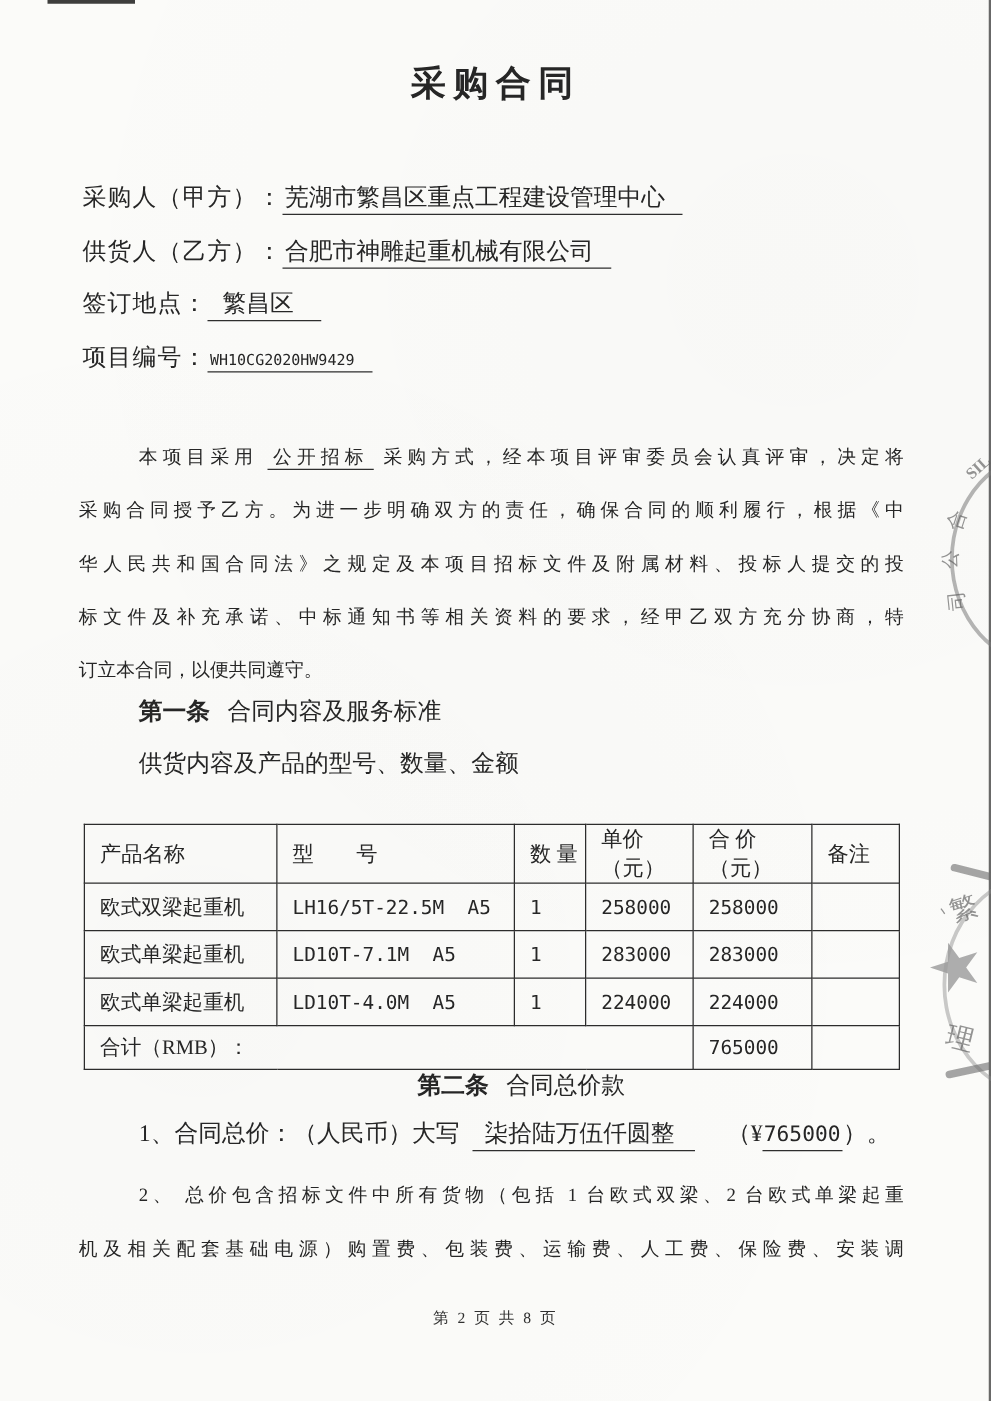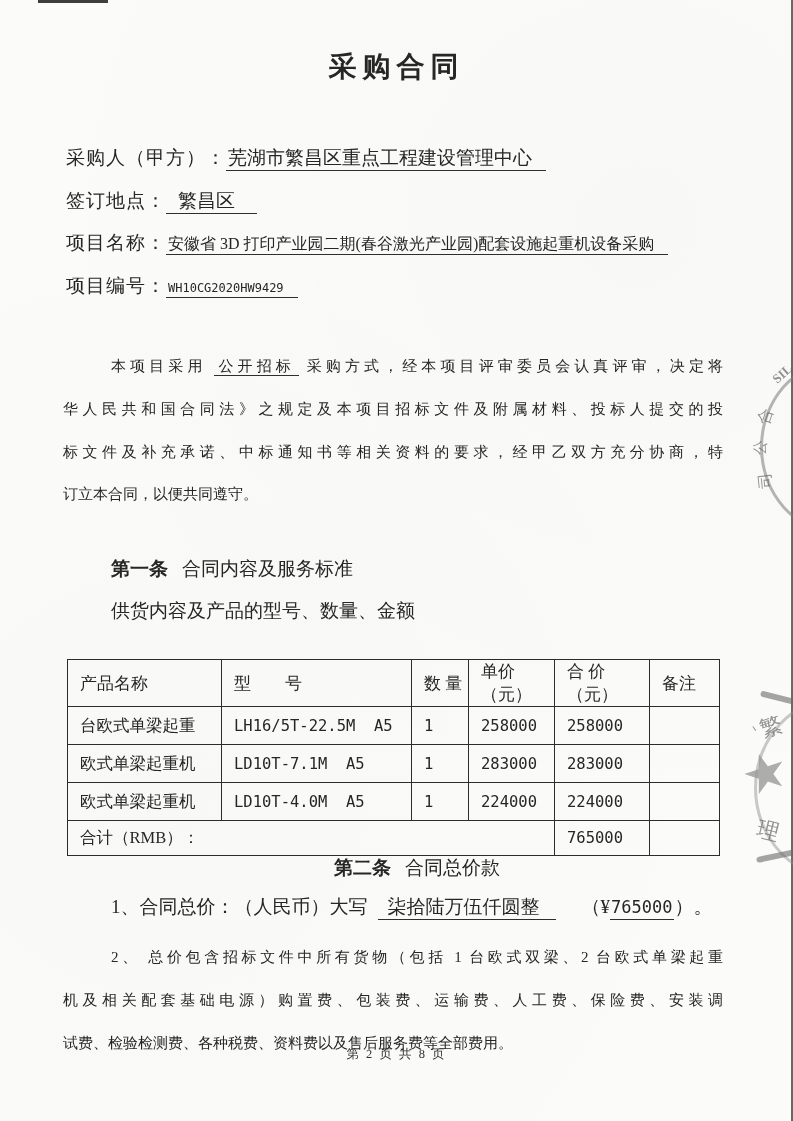--- a/index.html
+++ b/index.html
@@ -80,36 +80,37 @@
   <div class="abs top-edge-mark"></div>
   <div class="abs right-edge-line"></div>
 
   <h1 class="abs title">采购合同</h1>
 
   <div class="abs fields">
     <div class="field">
       <span class="flabel">采购人（甲方）：</span><span class="uv">芜湖市繁昌区重点工程建设管理中心</span>
     </div>
     <div class="field">
+      <span class="flabel">供货人（乙方）：</span><span class="uv">合肥市神雕起重机械有限公司</span>
+    </div>
+    <div class="field">
       <span class="flabel">签订地点：</span><span class="uv uv-pad">繁昌区</span>
-    </div>
-    <div class="field">
-      <span class="flabel">项目名称：</span><span class="uv small">安徽省 3D 打印产业园二期(春谷激光产业园)配套设施起重机设备采购</span>
     </div>
     <div class="field">
       <span class="flabel">项目编号：</span><span class="uv mono">WH10CG2020HW9429</span>
     </div>
   </div>
 
   <div class="abs para intro">
     <div class="pline jl ind">
       <span>本项目采用</span>
       <span class="u-inline">公开招标</span>
       <span>采购方式，经本项目评审委员会认真评审，决定将</span>
     </div>
+    <div class="pline jl">采购合同授予乙方。为进一步明确双方的责任，确保合同的顺利履行，根据《中</div>
     <div class="pline jl">华人民共和国合同法》之规定及本项目招标文件及附属材料、投标人提交的投</div>
     <div class="pline jl">标文件及补充承诺、中标通知书等相关资料的要求，经甲乙双方充分协商，特</div>
     <div class="pline">订立本合同，以便共同遵守。</div>
   </div>
 
   <div class="abs sec sub1">供货内容及产品的型号、数量、金额</div>
   <div class="abs sec sec1">
     <span class="bold">第一条</span><span>合同内容及服务标准</span>
   </div>
 
@@ -125,21 +126,21 @@
     <tbody>
         <tr>
       <th>产品名称</th>
       <th>型　　号</th>
       <th>数 量</th>
       <th>单价（元）</th>
       <th>合 价（元）</th>
       <th>备注</th>
     </tr>
     <tr>
-      <td>台欧式单梁起重</td>
+      <td>欧式双梁起重机</td>
       <td class="model">LH16/5T-22.5M  A5</td>
       <td class="num">1</td>
       <td class="num">258000</td>
       <td class="num">258000</td>
       <td></td>
     </tr>
     <tr>
       <td>欧式单梁起重机</td>
       <td class="model">LD10T-7.1M  A5</td>
       <td class="num">1</td>
@@ -167,21 +168,20 @@
     <span class="bold">第二条</span><span>合同总价款</span>
   </div>
 
   <div class="abs sec clause1">
     <span>1、合同总价：（人民币）大写</span><span class="amount-cn">柒拾陆万伍仟圆整</span><span class="yen-group">（¥</span><span class="amount-num">765000</span><span>）。</span>
   </div>
 
   <div class="abs para clause2">
     <div class="pline jl ind">2、 总价包含招标文件中所有货物（包括 1 台欧式双梁、2 台欧式单梁起重</div>
     <div class="pline jl">机及相关配套基础电源）购置费、包装费、运输费、人工费、保险费、安装调</div>
-    <div class="pline">试费、检验检测费、各种税费、资料费以及售后服务费等全部费用。</div>
   </div>
 
   <div class="abs footer">第 2 页 共 8 页</div>
 
   <div class="abs seal seal-upper">
     <div class="ring"></div>
     <span class="seal-ch su1">SIL</span>
     <span class="seal-ch su2">合</span>
     <span class="seal-ch su3">公</span>
     <span class="seal-ch su4">司</span>

